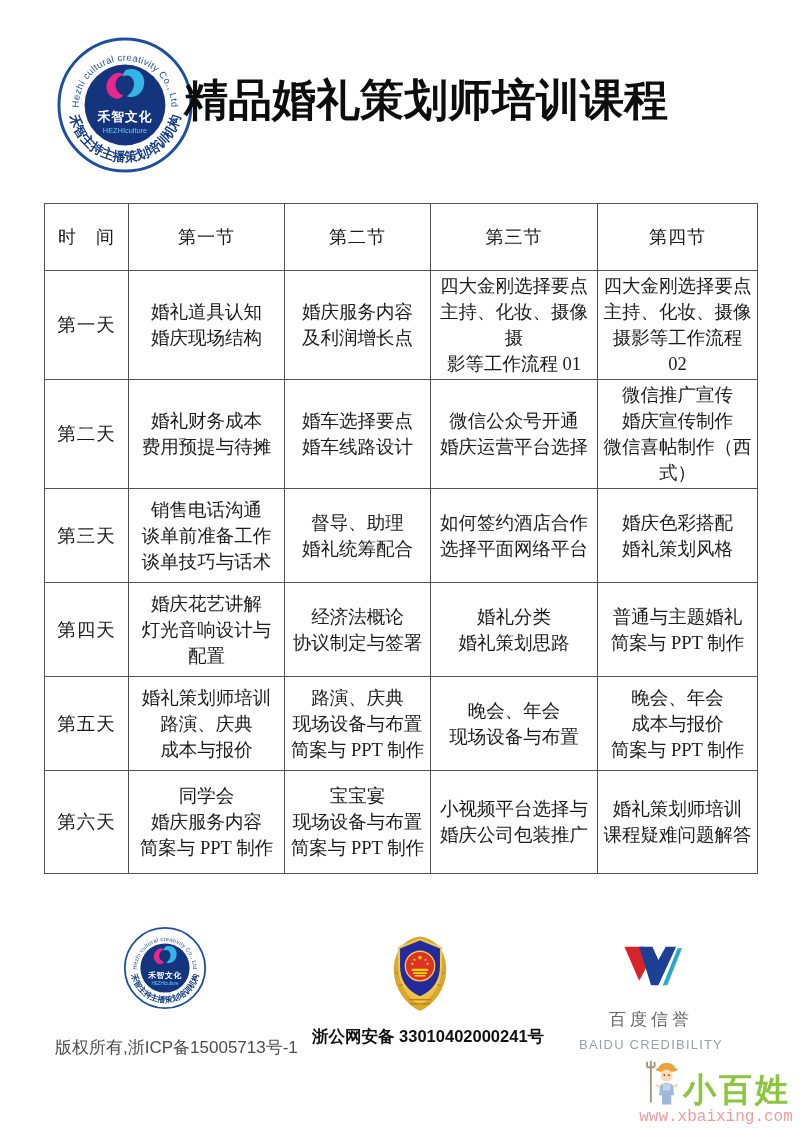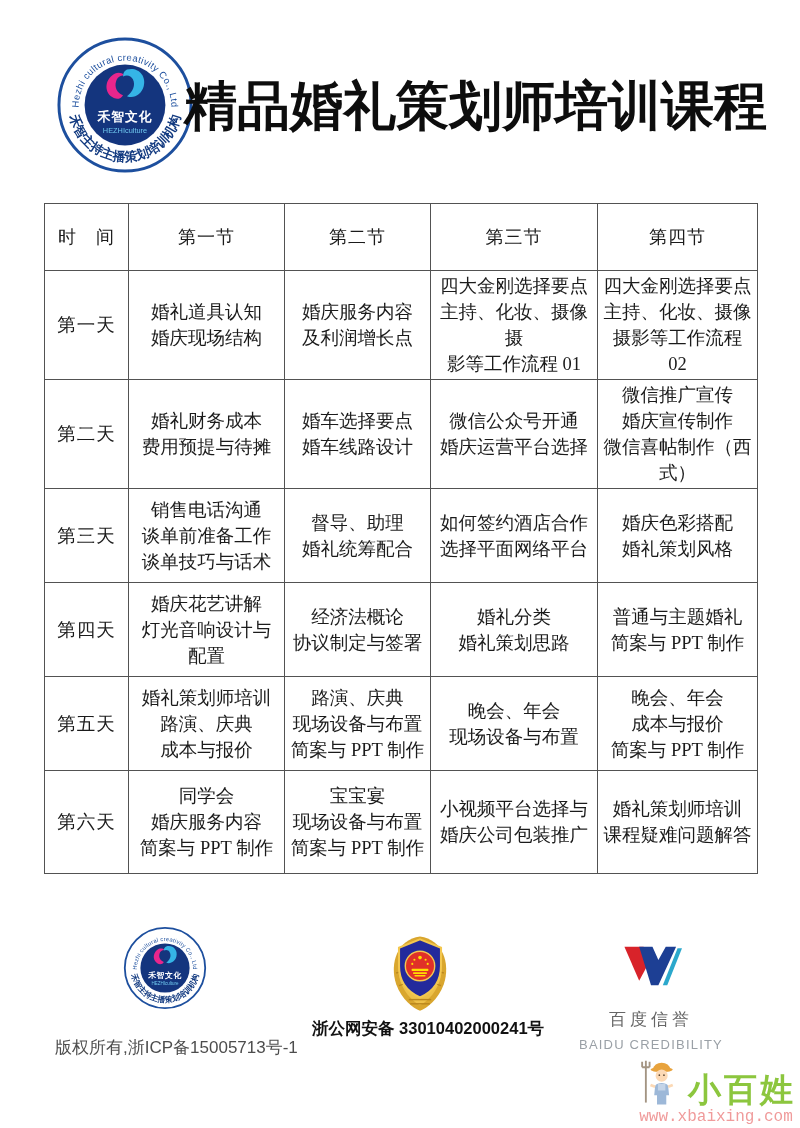--- a/index.html
+++ b/index.html
@@ -5,21 +5,21 @@
   html,body { margin:0; padding:0; }
   body {
     width:800px; height:1128px; position:relative; background:#ffffff;
     font-family:"Liberation Serif","DejaVu Serif",serif; overflow:hidden;
   }
 
   
   .hezhi-logo-header { position:absolute; left:56px; top:36px; width:138px; height:138px; }
   .page-title {
     position:absolute; left:184px; top:76px; width:560px;
-    font-size:53px; font-weight:bold; color:#0d0d0d; letter-spacing:0px; line-height:1.15;
+    font-size:44px; font-weight:bold; color:#0d0d0d; letter-spacing:0px; line-height:1.15;
     white-space:nowrap;
   }
 
   
   .arc-en { font-family:"Liberation Sans",sans-serif; font-size:9.6px; fill:#1d4f9e; letter-spacing:.4px; }
   .arc-cn { font-size:13px; font-weight:bold; fill:#123a80; }
   .logo-cn { font-size:13px; font-weight:bold; fill:#ffffff; letter-spacing:1px; }
   .logo-en { font-family:"Liberation Sans",sans-serif; font-size:7.5px; fill:#6fc7ee; }
 
   
@@ -45,30 +45,30 @@
   .footer-mid   { position:absolute; left:312px; top:932px; width:216px; text-align:center; }
   .footer-right { position:absolute; left:563px; top:942px; width:176px; text-align:center; }
   .hezhi-logo-footer { width:84px; height:84px; }
   .icp-text {
     font-family:"Liberation Sans",sans-serif; font-size:17px; color:#4d4d4d;
     margin-top:22px; white-space:nowrap;
   }
   .police-badge { width:70px; height:82px; }
   .police-text {
     font-family:"Liberation Sans",sans-serif; font-size:16.5px; font-weight:bold;
-    color:#111; margin-top:0; white-space:nowrap;
+    color:#111; margin-top:8px; white-space:nowrap;
   }
   .baidu-v { width:62px; height:48px; }
   .baidu-cn { font-family:"Liberation Sans",sans-serif; font-size:17px; color:#666; letter-spacing:4px; margin-top:14px; }
   .baidu-en { font-family:"Liberation Sans",sans-serif; font-size:13px; color:#9aa0a6; letter-spacing:1.2px; margin-top:6px; }
   .baidu-caption { font-family:"Liberation Sans",sans-serif; font-size:16px; color:#1b1b1b; margin-top:9px; letter-spacing:1px; }
 
   
   .watermark { position:absolute; right:4px; top:1058px; width:158px; }
-  .wm-row { display:flex; align-items:flex-end; justify-content:space-between; }
+  .wm-row { display:flex; align-items:flex-end; justify-content:center; }
   .farmer { width:38px; height:52px; margin-right:2px; }
   .wm-name {
     font-family:"Liberation Sans",sans-serif; font-size:33px; font-weight:bold;
     color:#8cc63e; letter-spacing:3px; line-height:1; padding-bottom:4px;
   }
   .wm-url {
     font-family:"Liberation Mono","DejaVu Sans Mono",monospace; font-size:16px;
     color:#f09b9b; text-align:center; margin-top:-2px; padding-right:2px;
   }
 </style>

